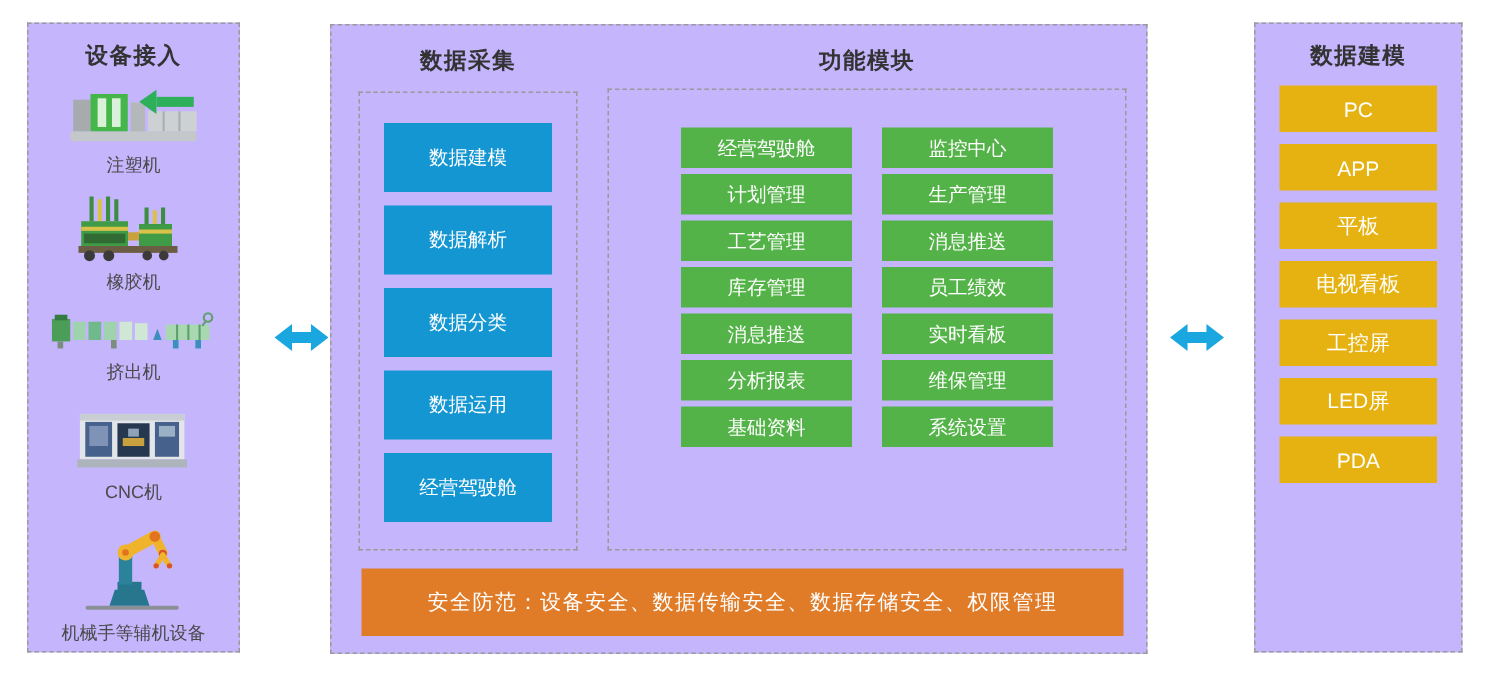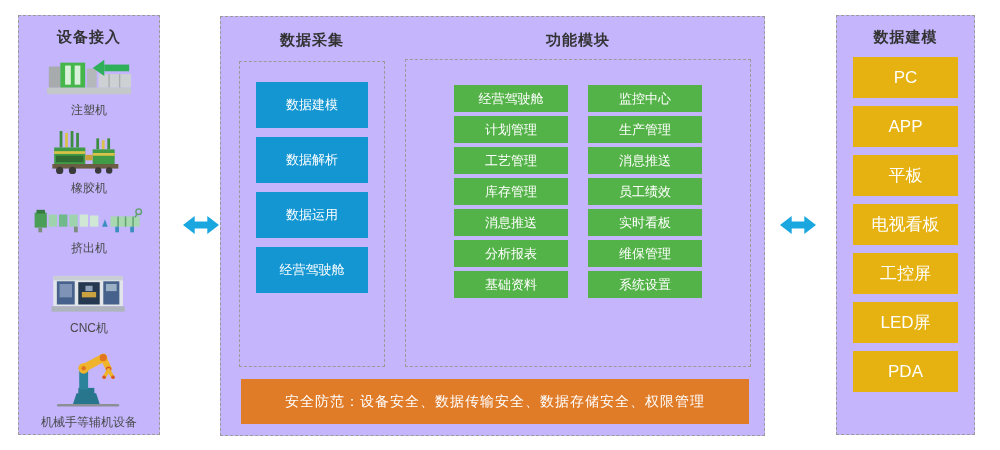--- a/index.html
+++ b/index.html
@@ -29,22 +29,22 @@
          align-content:start;padding-top:25px;}
   .bluebox{width:112px;height:46px;margin:0 auto 9px;background:var(--blue);color:#fff;
            display:flex;align-items:center;justify-content:center;font-size:13px;}
   .greenbox{height:27px;background:var(--green);color:#fff;display:flex;align-items:center;
             justify-content:center;font-size:13px;}
   .securitybar{position:absolute;left:20px;top:362px;width:508px;height:45px;background:var(--orange);
                color:#fff;font-size:14px;display:flex;align-items:center;justify-content:center;letter-spacing:1px;}
   
   .p-right{left:836px;top:15px;width:139px;height:420px;}
   .termlist{display:flex;flex-direction:column;align-items:center;margin-top:10px;}
-  .yellowbox{width:105px;height:41px;margin-bottom:8px;background:var(--yellow);color:#fff;
-             display:flex;align-items:center;justify-content:center;font-size:17px;}
+  .yellowbox{width:105px;height:31px;margin-bottom:8px;background:var(--yellow);color:#fff;
+             display:flex;align-items:center;justify-content:center;font-size:14px;}
   
   .arrow{position:absolute;line-height:0;}
   .a1{left:183px;top:214px;}
   .a2{left:780px;top:214px;}
   .arrow svg{display:block;}
 </style>
 </head>
 <body>
 
 <div class="canvas">
@@ -173,20 +173,21 @@
     </svg>
   </span>
 
   <section class="panel p-mid">
     <h2 class="h-dc">数据采集</h2>
     <h2 class="h-fm">功能模块</h2>
 
     <div class="subbox sb-dc">
       <div class="bluebox">数据建模</div>
       <div class="bluebox">数据解析</div>
+      <div class="bluebox">数据分类</div>
       <div class="bluebox">数据运用</div>
       <div class="bluebox">经营驾驶舱</div>
     </div>
 
     <div class="subbox sb-fm">
       <div class="greenbox">经营驾驶舱</div>
       <div class="greenbox">监控中心</div>
       <div class="greenbox">计划管理</div>
       <div class="greenbox">生产管理</div>
       <div class="greenbox">工艺管理</div>

